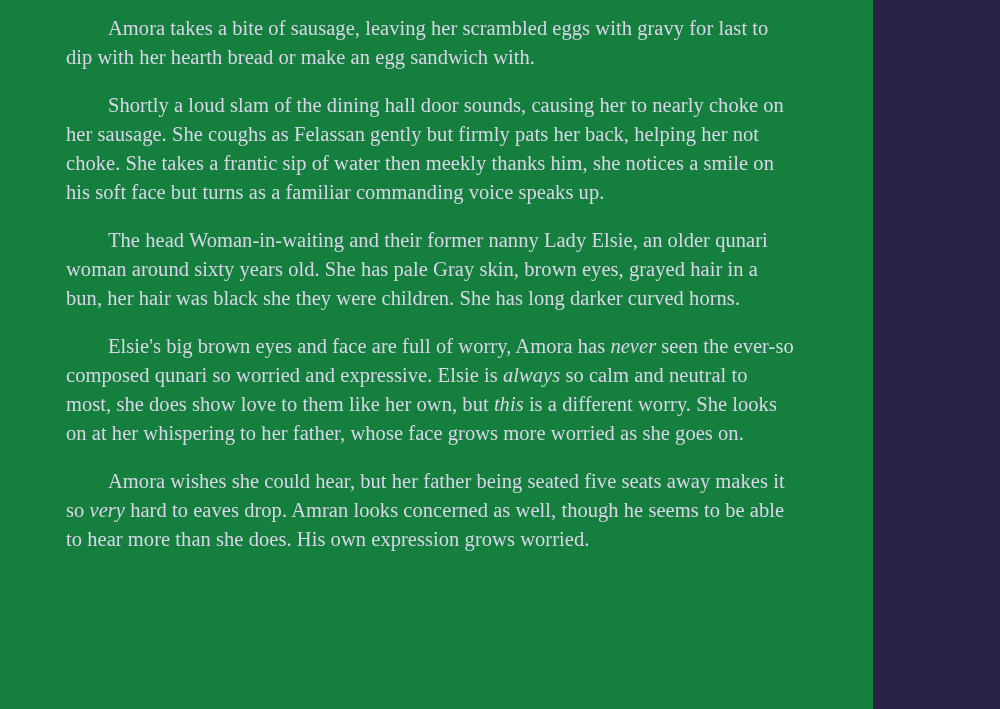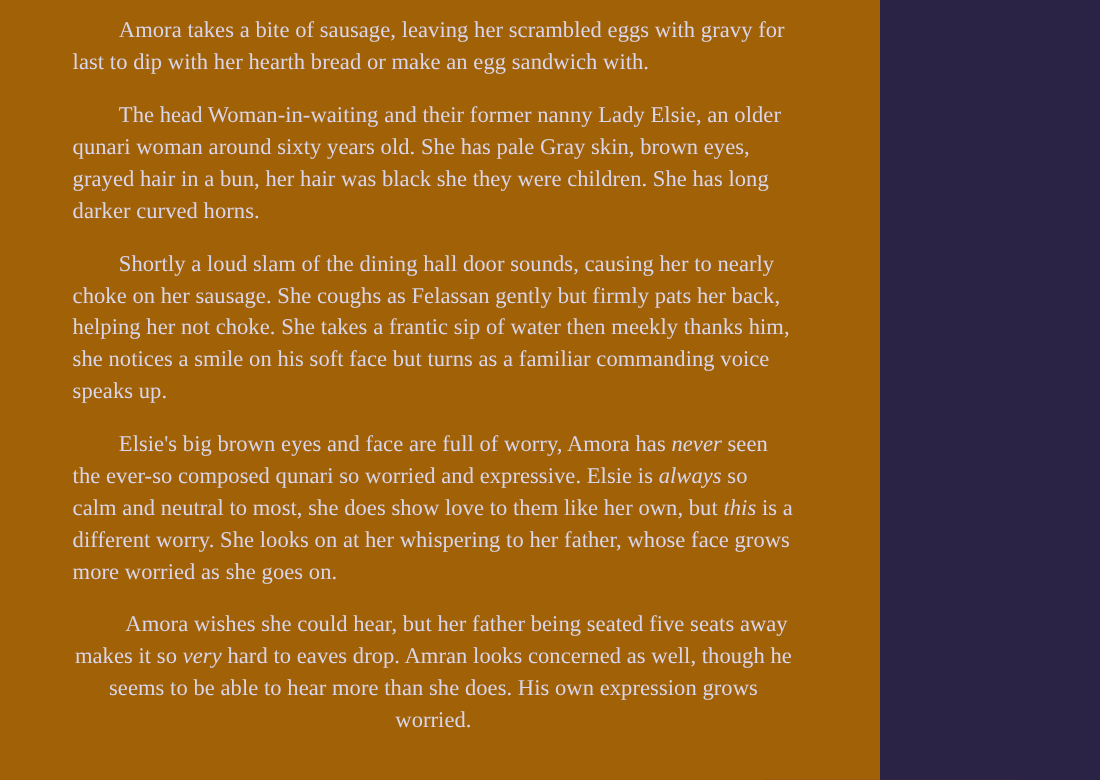--- a/index.html
+++ b/index.html
@@ -8,46 +8,45 @@
   }
   body {
     width: 1000px;
     height: 709px;
     background: #2b2346;
     font-family: "Liberation Serif", "DejaVu Serif", serif;
     overflow: hidden;
   }
   .page {
     box-sizing: border-box;
-    width: 800px;
+    width: 873px;
     height: 709px;
     padding: 14px 78px 10px 66px;
-    background: #a16207;
+    background: #15803d;
   }
   .para {
     color: #d9d5ea;
     font-size: 20.5px;
     line-height: 29px;
     text-indent: 42px;
     margin: 0 0 19px 0;
     text-align: left;
     letter-spacing: 0.05px;
   }
   .para:last-child {
     margin-bottom: 0;
-    text-align: center;
   }
   em {
     font-style: italic;
   }
 </style>
 </head>
 <body style="background: rgb(43, 35, 70);">
 
 <div class="page">
   <div id="prose">
       <p class="para"><span>Amora takes a bite of sausage, leaving her scrambled eggs with gravy for last to dip with her hearth bread or make an egg sandwich with.</span></p>
+      <p class="para"><span>Shortly a loud slam of the dining hall door sounds, causing her to nearly choke on her sausage. She coughs as Felassan gently but firmly pats her back, helping her not choke. She takes a frantic sip of water then meekly thanks him, she notices a smile on his soft face but turns as a familiar commanding voice speaks up.</span></p>
       <p class="para"><span>The head Woman-in-waiting and their former nanny Lady Elsie, an older qunari woman around sixty years old. She has pale Gray skin, brown eyes, grayed hair in a bun, her hair was black she they were children. She has long darker curved horns.</span></p>
-      <p class="para"><span>Shortly a loud slam of the dining hall door sounds, causing her to nearly choke on her sausage. She coughs as Felassan gently but firmly pats her back, helping her not choke. She takes a frantic sip of water then meekly thanks him, she notices a smile on his soft face but turns as a familiar commanding voice speaks up.</span></p>
       <p class="para"><span>Elsie's big brown eyes and face are full of worry, Amora has </span><em>never</em><span> seen the ever-so composed qunari so worried and expressive. Elsie is </span><em>always</em><span> so calm and neutral to most, she does show love to them like her own, but </span><em>this</em><span> is a different worry. She looks on at her whispering to her father, whose face grows more worried as she goes on.</span></p>
       <p class="para"><span>Amora wishes she could hear, but her father being seated five seats away makes it so </span><em>very</em><span> hard to eaves drop. Amran looks concerned as well, though he seems to be able to hear more than she does. His own expression grows worried.</span></p>
     </div>
 </div>
 
 </body></html>

